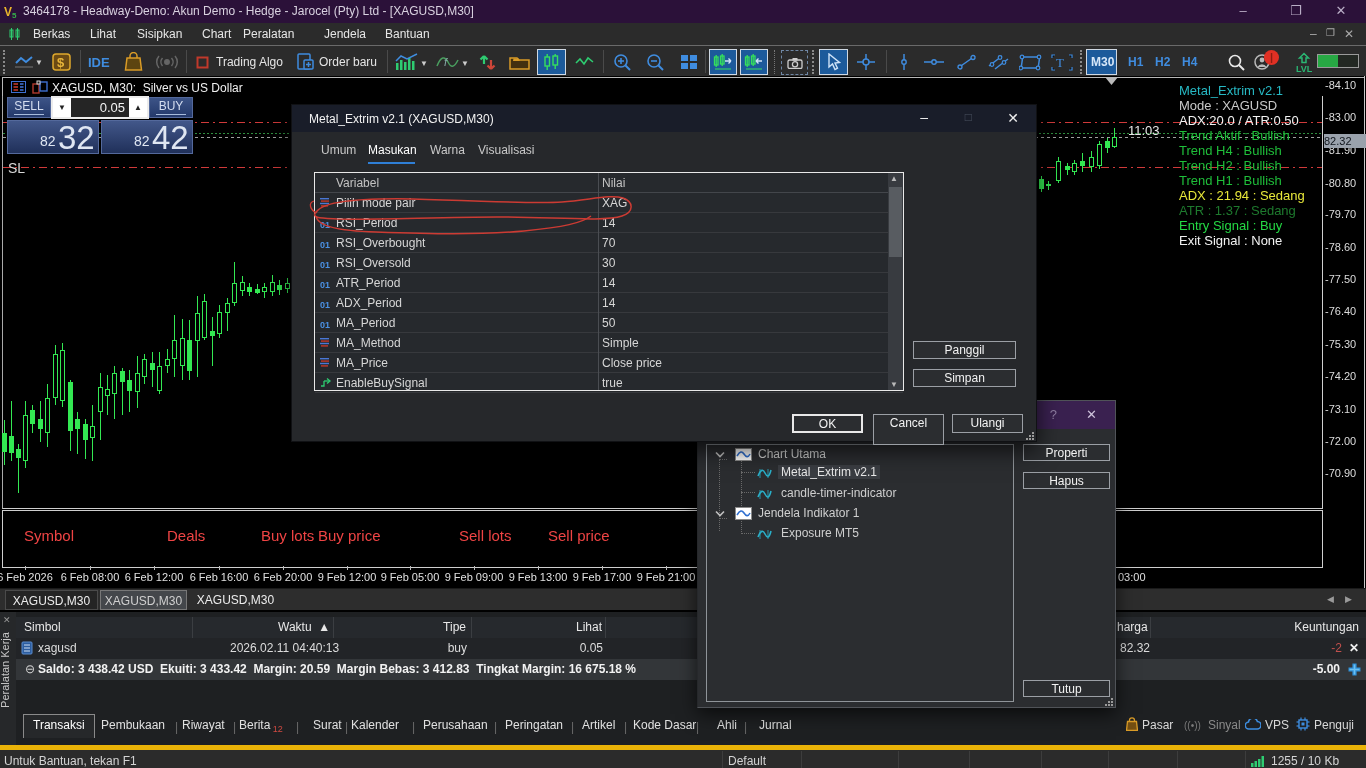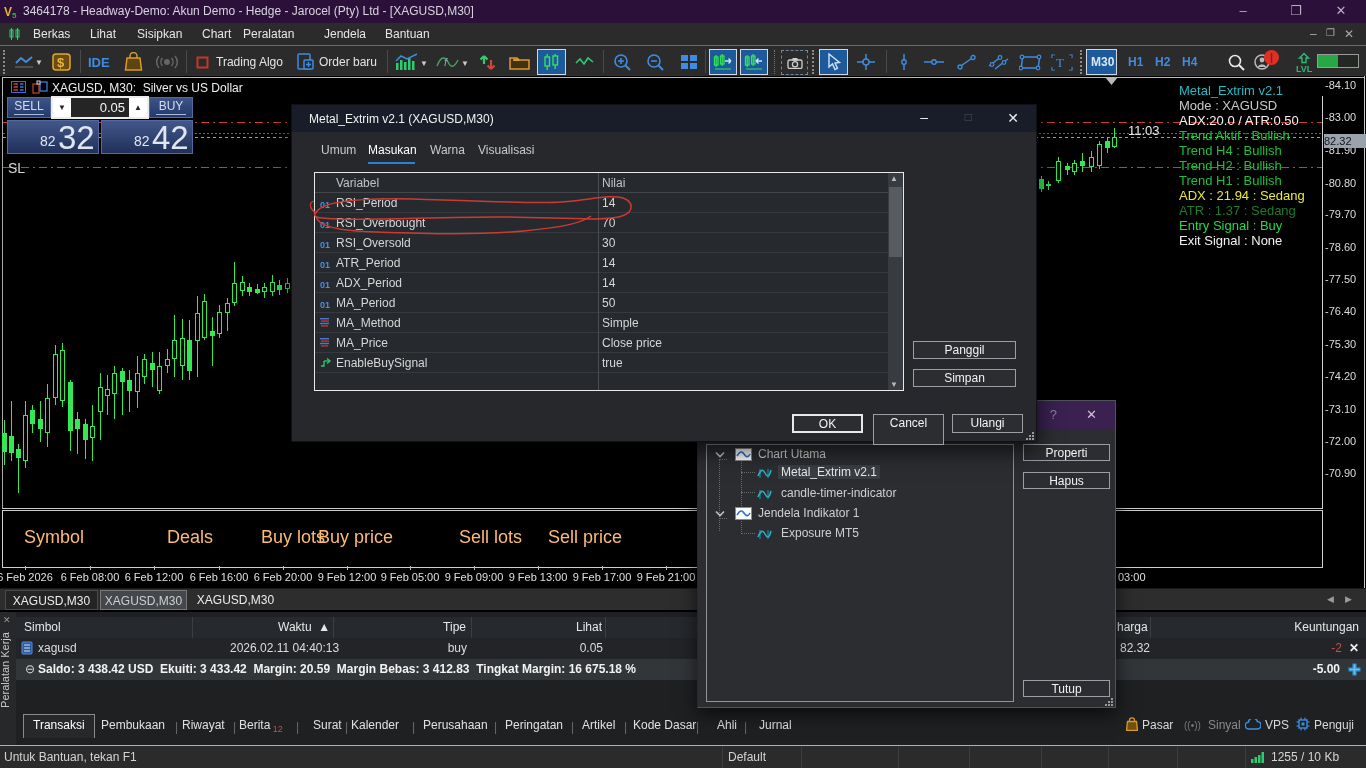--- a/index.html
+++ b/index.html
@@ -26,35 +26,35 @@
 #mainborder { position:absolute; left:2px; top:20px; width:1321px; height:413px; border-left:1px solid #aaa; border-right:1px solid #cfcfcf; border-bottom:1px solid #cfcfcf; }
 #expoborder { position:absolute; left:2px; top:434px; width:1321px; height:58px; border:1px solid #cfcfcf; border-top:1px solid #cfcfcf; }
 .pl { position:absolute; left:0; color:#dcdcdc; font-size:11px; }
 .tl { position:absolute; top:3px; color:#e0e0e0; font-size:11px; width:62px; text-align:center; }
 #pricecur { position:absolute; left:1324px; top:58px; width:42px; height:14px; background:#9aa2ac; color:#10151c; font-size:11px; line-height:14px; }
 
 #charttabs { position:absolute; left:0; top:512px; width:1366px; height:22px; background:#2d2d2d; border-top:1px solid #1a1a1a; }
 .ctab { position:absolute; top:1px; height:20px; font-size:12px; color:#ececec; text-align:center; line-height:20px; }
 
 
-.eh { position:absolute; top:16px; color:#fdba74; font-size:18px; }
+.eh { position:absolute; top:16px; color:#ef4444; font-size:15px; }
 
 
 #toolbox { position:absolute; left:0; top:612px; width:1366px; height:133px; background:#1e2022; }
 #tb-side { position:absolute; left:0; top:0; width:16px; height:133px; background:#26282a; color:#bbb; }
 #tb-head { position:absolute; left:16px; top:5px; width:1350px; height:21px; background:#26292d; color:#e8e8e8; font-size:12px; }
 #tb-row { position:absolute; left:16px; top:26px; width:1350px; height:21px; background:#222427; color:#dcdcdc; font-size:12px; }
 #tb-saldo { position:absolute; left:16px; top:47px; width:1350px; height:21px; background:#333639; color:#f2f2f2; font-size:12px; font-weight:bold; }
 .col { position:absolute; top:3px; }
 #tb-tabs { position:absolute; left:16px; top:102px; width:1350px; height:28px; color:#e0e0e0; font-size:12px; background:#1e2022; }
 .ttab { position:absolute; top:4px; }
 .tdiv { position:absolute; top:6px; color:#6a6a6a; }
 
 
-#statusbar { position:absolute; left:0; top:745px; width:1366px; height:23px; background:#2b2b2b; border-top:1px solid #eab308; color:#d4d4d4; font-size:12px; }
+#statusbar { position:absolute; left:0; top:745px; width:1366px; height:23px; background:#2b2b2b; border-top:5px solid #eab308; color:#d4d4d4; font-size:12px; }
 .scell { position:absolute; top:1px; width:1px; height:21px; background:#3d3d3d; }
 
 
 #inddlg { position:absolute; left:697px; top:400px; width:419px; height:308px; background:#2b2d30; border:1px solid #505358; border-left:1px solid #26282b; box-shadow:0 6px 18px rgba(0,0,0,.65); }
 #inddlg .ttl { position:absolute; left:0; top:0; width:100%; height:28px; background:#3a2150; }
 .dbtn { position:absolute; background:#2b2d30; border:1px solid #9b9fa5; color:#f2f2f2; font-size:12px; text-align:center; }
 #tree { position:absolute; left:8px; top:43px; width:308px; height:258px; border:1px solid #8f9499; border-right:1px solid #8f9499; background:#2b2d30; color:#cfcfcf; font-size:12px; }
 .titem { position:absolute; left:0; white-space:nowrap; }
 
 #pardlg { position:absolute; left:291px; top:104px; width:746px; height:338px; background:#26282b; border:1px solid #101114; box-shadow:0 8px 22px rgba(0,0,0,.7); }
@@ -721,20 +721,30 @@
     <span style="position:absolute;left:58px;top:19px;width:47px;height:2px;background:#2f7fd6"></span>
     <span style="position:absolute;left:120px">Warna</span>
     <span style="position:absolute;left:168px">Visualisasi</span>
   </div>
   <div id="ptable">
     <div class="prow" style="border-bottom:1px solid #43464b">
         <span class="pname" style="color:#c3c3c3">Variabel</span>
         <span class="pval" style="color:#c3c3c3">Nilai</span>
       </div>
 <div class="prow">
+        <span class="pic"><svg width="11" height="11" viewBox="0 0 11 11">
+            <rect x="0" y="1" width="9" height="1.4" fill="#4a77d4"></rect>
+            <rect x="1" y="3.4" width="8" height="1.4" fill="#c0392b"></rect>
+            <rect x="0" y="5.8" width="9" height="1.4" fill="#4a77d4"></rect>
+            <rect x="1" y="8.2" width="7" height="1.4" fill="#c0392b"></rect>
+          </svg></span>
+        <span class="pname">Pilih mode pair</span>
+        <span class="pval">XAG</span>
+      </div>
+<div class="prow">
         <span class="pic"><span style="color:#4a90e2;font-size:9px;font-weight:bold;letter-spacing:0">01</span></span>
         <span class="pname">RSI_Period</span>
         <span class="pval">14</span>
       </div>
 <div class="prow">
         <span class="pic"><span style="color:#4a90e2;font-size:9px;font-weight:bold;letter-spacing:0">01</span></span>
         <span class="pname">RSI_Overbought</span>
         <span class="pval">70</span>
       </div>
 <div class="prow">

